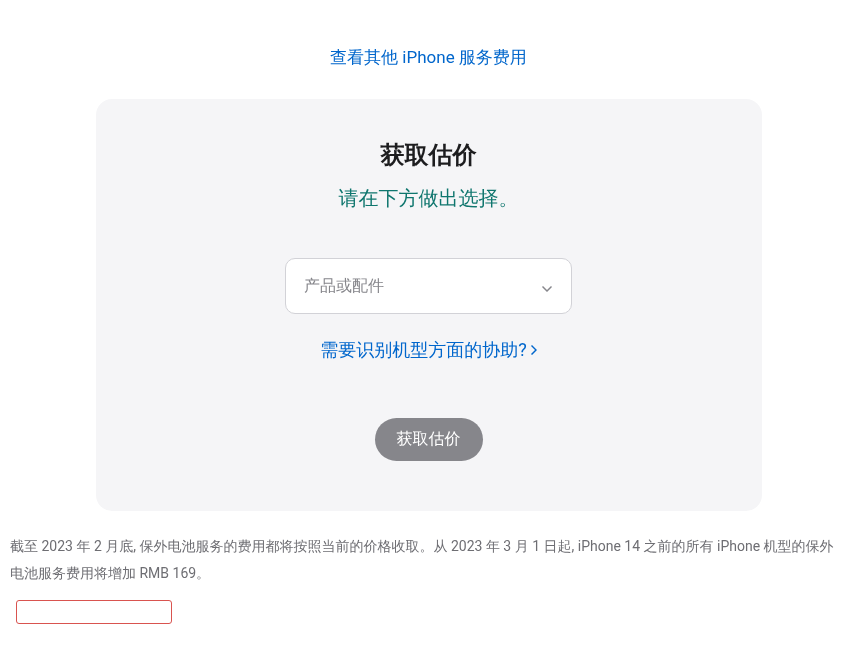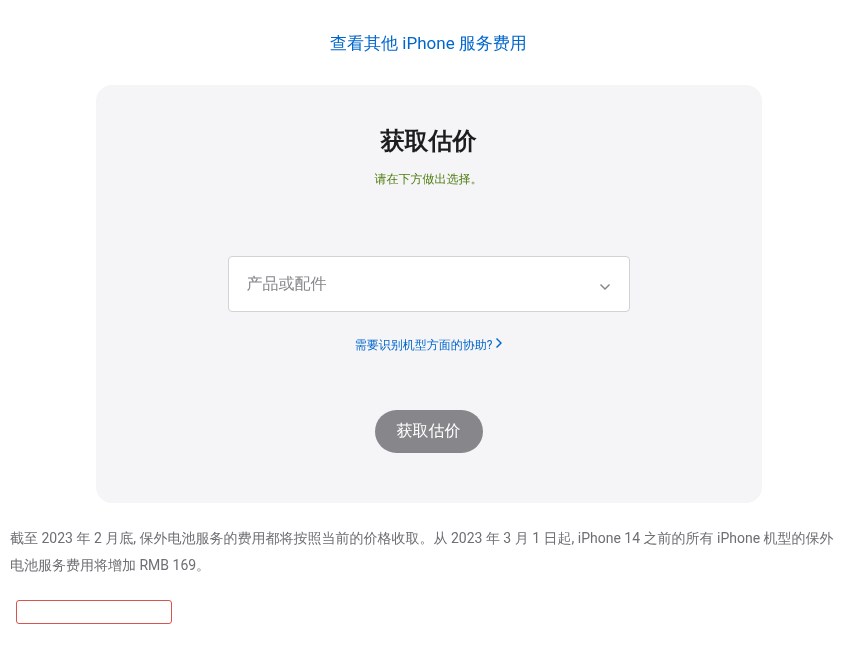--- a/index.html
+++ b/index.html
@@ -9,21 +9,21 @@
     }
     body {
       font-family: -apple-system, BlinkMacSystemFont, "Segoe UI", Roboto, Helvetica, Arial, sans-serif;
       background: #ffffff;
       width: 857px;
       height: 663px;
       position: relative;
     }
     .top-link {
       text-align: center;
-      padding-top: 32px;
+      padding-top: 46px;
       padding-bottom: 30px;
     }
     .top-link a {
       color: #0066cc;
       text-decoration: none;
       font-size: 17px;
       cursor: pointer;
     }
     .card {
       background: #f5f5f7;
@@ -33,35 +33,35 @@
       padding: 40px 50px 50px 50px;
       text-align: center;
     }
     .card-title {
       font-size: 24px;
       font-weight: 600;
       color: #1d1d1f;
       margin-bottom: 14px;
     }
     .card-subtitle {
-      font-size: 12px;
-      color: #4d7c0f;
-      margin-bottom: 68px;
+      font-size: 20px;
+      color: #0f766e;
+      margin-bottom: 46px;
     }
     .select-row {
       margin-bottom: 22px;
       display: flex;
       justify-content: center;
     }
     .select-box {
-      width: 402px;
+      width: 287px;
       height: 56px;
       background: #ffffff;
       border: 1px solid #d2d2d7;
-      border-radius: 4px;
+      border-radius: 10px;
       display: flex;
       align-items: center;
       justify-content: space-between;
       padding: 0 18px;
       cursor: pointer;
     }
     .select-box .placeholder {
       color: #86868b;
       font-size: 16px;
     }
@@ -70,21 +70,21 @@
       height: 12px;
       display: inline-block;
     }
     .chevron svg {
       width: 100%;
       height: 100%;
       fill: #86868b;
     }
     .help-link {
       color: #0066cc;
-      font-size: 12px;
+      font-size: 18px;
       text-decoration: none;
       cursor: pointer;
       display: inline-flex;
       align-items: flex-start;
       gap: 4px;
       margin-top: 2px;
       margin-bottom: 56px;
     }
     .help-link .chevron-right {
       width: 6px;

